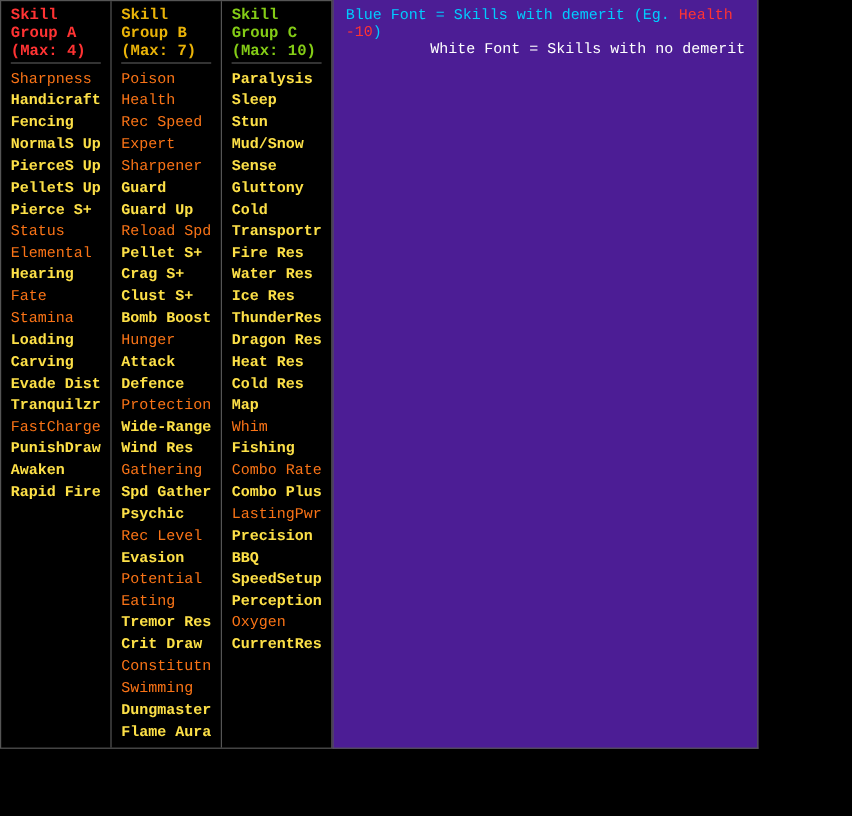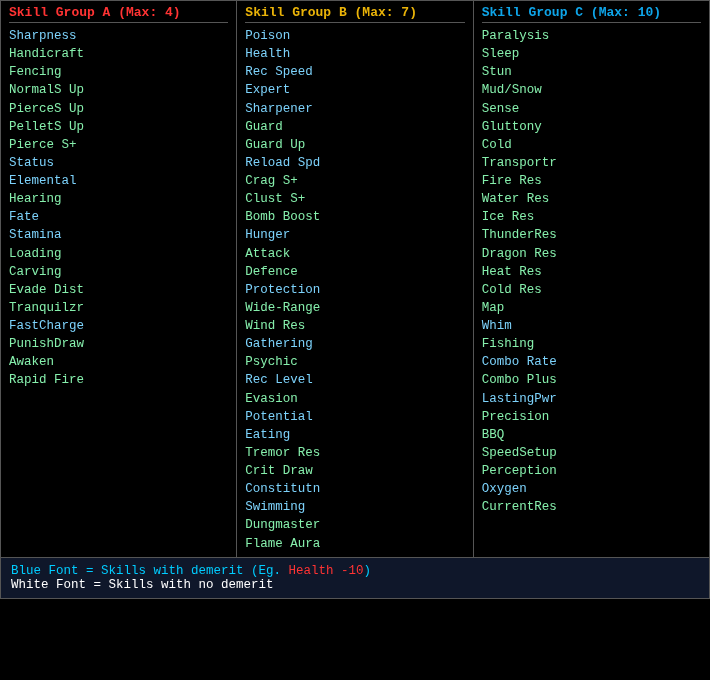--- a/index.html
+++ b/index.html
@@ -7,22 +7,22 @@
       background: #000;
       font-family: 'Courier New', Courier, monospace;
       font-size: 13px;
       color: #fff;
       width: 710px;
       min-height: 680px;
     }
 
     .main-container {
       display: flex;
-      flex-direction: column;
-      width: 710px;
+      flex-direction: row;
+      width: 632px;
     }
 
     .columns-wrapper {
       display: flex;
       flex-direction: row;
       flex: 1;
       border: 1px solid #555;
     }
 
     .skill-column {
@@ -38,41 +38,42 @@
     .column-header {
       font-weight: bold;
       font-size: 13px;
       margin-bottom: 4px;
       padding-bottom: 2px;
       border-bottom: 1px solid #555;
     }
 
     .col-a-header { color: #ff3333; }
     .col-b-header { color: #eab308; }
-    .col-c-header { color: #0ea5e9; }
+    .col-c-header { color: #84cc16; }
 
     .skill-item {
       line-height: 1.45;
       font-size: 12.5px;
     }
 
-    .skill-white { color: #86efac; }
-    .skill-cyan  { color: #7dd3fc; }
+    .skill-white { color: #fde047; font-weight: bold; }
+    .skill-cyan  { color: #f97316; }
 
     .footer {
-      background: #0f172a;
+      background: #4c1d95;
       border: 1px solid #555;
       border-top: none;
       padding: 6px 10px;
       font-size: 12.5px;
       color: #00ccff;
     }
 
     .footer-line2 {
       color: #ffffff;
+      text-align: right;
     }
 
     .footer-health {
       color: #ff3333;
     }
   </style>
 </head>
 <body>
 
 <div class="main-container">
@@ -103,30 +104,32 @@
       <div class="skill-column">
         <div class="column-header col-b-header">Skill Group B (Max: 7)</div>
         <div class="skill-item skill-cyan">Poison</div>
         <div class="skill-item skill-cyan">Health</div>
         <div class="skill-item skill-cyan">Rec Speed</div>
         <div class="skill-item skill-cyan">Expert</div>
         <div class="skill-item skill-cyan">Sharpener</div>
         <div class="skill-item skill-white">Guard</div>
         <div class="skill-item skill-white">Guard Up</div>
         <div class="skill-item skill-cyan">Reload Spd</div>
+        <div class="skill-item skill-white">Pellet S+</div>
         <div class="skill-item skill-white">Crag S+</div>
         <div class="skill-item skill-white">Clust S+</div>
         <div class="skill-item skill-white">Bomb Boost</div>
         <div class="skill-item skill-cyan">Hunger</div>
         <div class="skill-item skill-white">Attack</div>
         <div class="skill-item skill-white">Defence</div>
         <div class="skill-item skill-cyan">Protection</div>
         <div class="skill-item skill-white">Wide-Range</div>
         <div class="skill-item skill-white">Wind Res</div>
         <div class="skill-item skill-cyan">Gathering</div>
+        <div class="skill-item skill-white">Spd Gather</div>
         <div class="skill-item skill-white">Psychic</div>
         <div class="skill-item skill-cyan">Rec Level</div>
         <div class="skill-item skill-white">Evasion</div>
         <div class="skill-item skill-cyan">Potential</div>
         <div class="skill-item skill-cyan">Eating</div>
         <div class="skill-item skill-white">Tremor Res</div>
         <div class="skill-item skill-white">Crit Draw</div>
         <div class="skill-item skill-cyan">Constitutn</div>
         <div class="skill-item skill-cyan">Swimming</div>
         <div class="skill-item skill-white">Dungmaster</div>

